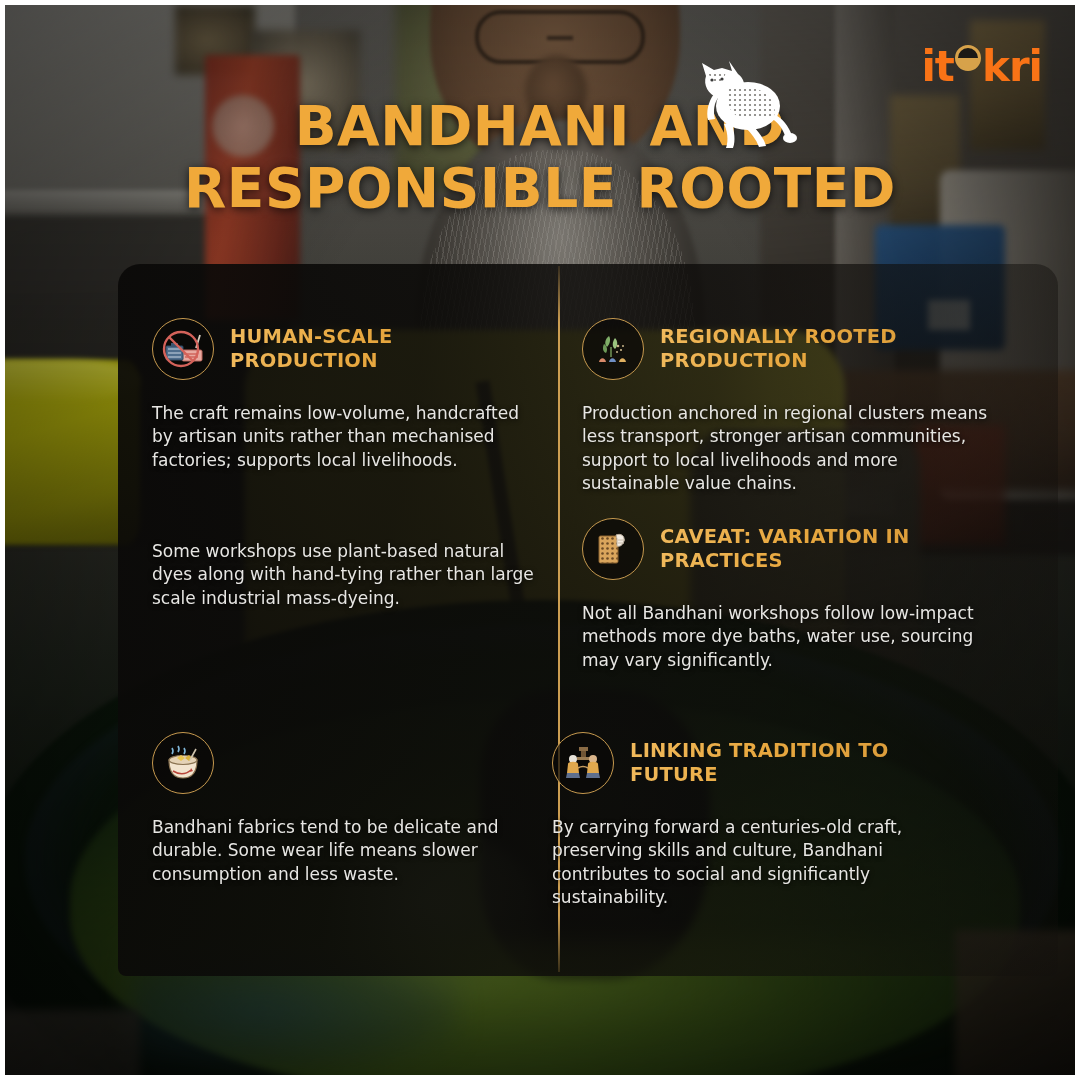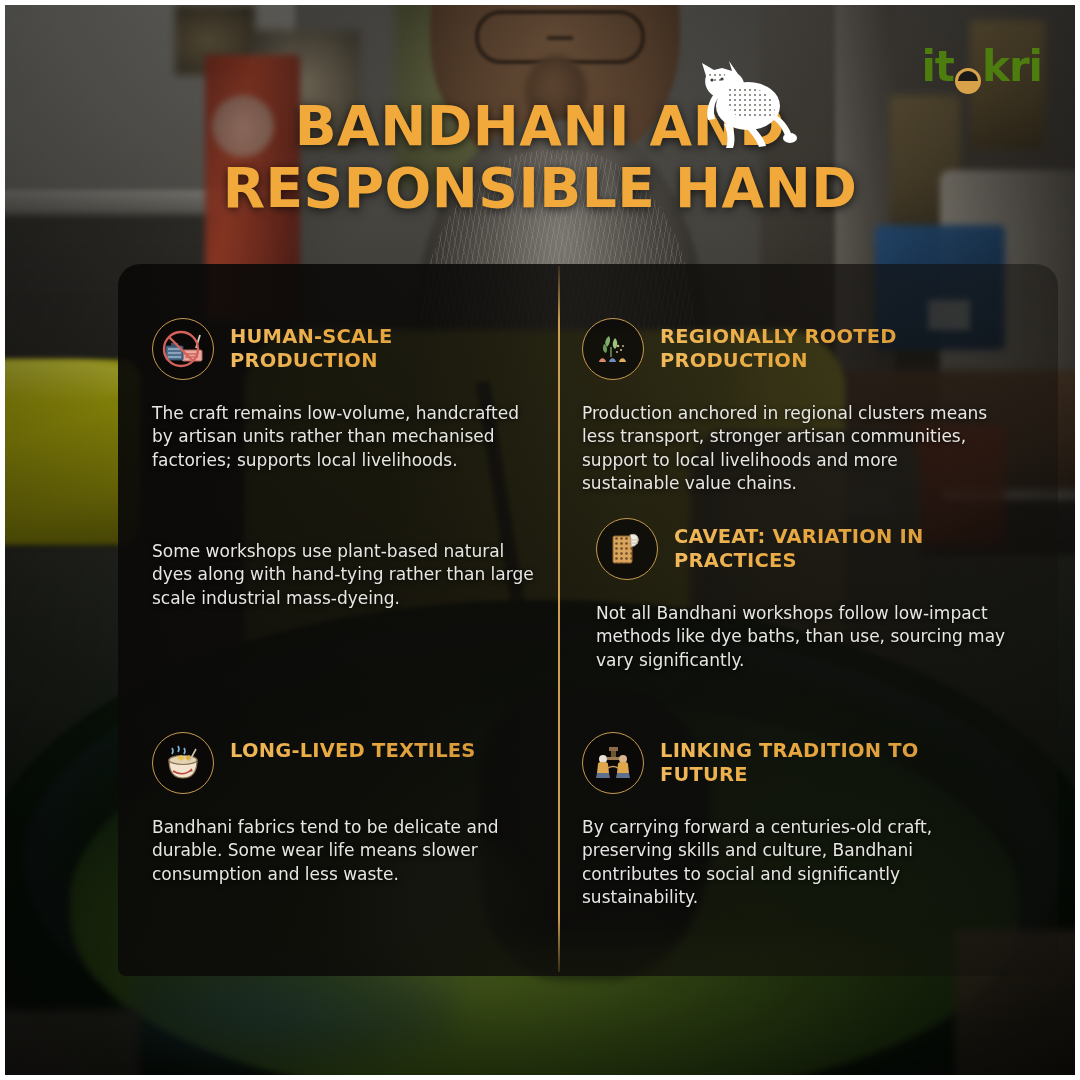--- a/index.html
+++ b/index.html
@@ -237,22 +237,22 @@
   
   .frame-top{ position:absolute; left:0; top:0; width:1080px; height:5px; background:#ffffff; z-index:40;}
   .frame-bottom{ position:absolute; left:0; bottom:0; width:1080px; height:5px; background:#ffffff; z-index:40;}
   .frame-left{ position:absolute; left:0; top:0; width:5px; height:1080px; background:#ffffff; z-index:40;}
   .frame-right{ position:absolute; right:0; top:0; width:5px; height:1080px; background:#ffffff; z-index:40;}
 
   
   .logo{
     position:absolute; right:38px; top:42px; z-index:30;
     font-size:42px; font-weight:bold; letter-spacing:-1px;
-    color:#4d7c0f; font-family:"DejaVu Sans", sans-serif;
-    display:flex; align-items:flex-end;
+    color:#f97316; font-family:"DejaVu Sans", sans-serif;
+    display:flex; align-items:flex-start;
   }
   .logo .lo-dot{
     display:inline-block; width:26px; height:26px; border-radius:50%;
     background:
       linear-gradient(180deg, #1c1a16 0%, #1c1a16 48%, #d7a24a 52%, #d7a24a 100%);
     border:3px solid #d7a24a; margin:0 1px; position:relative; top:3px;
   }
 
   
   .title-wrap{
@@ -365,21 +365,21 @@
   </div>
 
   <div class="logo">
     <span>it</span>
       <span class="lo-dot"></span>
       <span>kri</span>
   </div>
 
   <div class="title-wrap">
     <div class="title-line">BANDHANI AND</div>
-    <div class="title-line">RESPONSIBLE HAND</div>
+    <div class="title-line">RESPONSIBLE ROOTED</div>
   </div>
 
   <svg class="cat" viewBox="0 0 115 95">
     <defs>
       <pattern id="spot" width="5" height="5" patternUnits="userSpaceOnUse">
         <circle cx="2" cy="2" r="1.1" fill="#6d6a66"></circle>
       </pattern>
     </defs>
     <g fill="#ffffff">
       <path d="M18 18 L14 5 L26 12 L34 10 L44 13 L41 3 L50 16 C56 20 58 28 55 36 L30 40 C20 36 15 27 18 18 Z"></path>
@@ -442,60 +442,59 @@
         </div>
         <div class="item-title">HUMAN-SCALE PRODUCTION</div>
       </div>
       <div class="item-body">The craft remains low-volume, handcrafted by artisan units rather than mechanised factories; supports local livelihoods.</div>
     </div>
 
     <div class="item col-l" style="left:152px; top:518px;">
       <div class="item-body">Some workshops use plant-based natural dyes along with hand-tying rather than large scale industrial mass-dyeing.</div>
     </div>
 
-    <div class="item col-r" style="left:596px; top:518px;">
+    <div class="item col-r" style="left:582px; top:518px;">
       <div class="item-head">
         <div class="icon-circle">
           <svg width="46" height="46" viewBox="0 0 46 46">
             <defs>
               <pattern id="bandh" width="5" height="5" patternUnits="userSpaceOnUse">
                 <rect width="5" height="5" fill="#d9a55c"></rect>
                 <circle cx="2.5" cy="2.5" r="1.3" fill="#6b4a24"></circle>
               </pattern>
             </defs>
             <rect x="9" y="10" width="19" height="27" rx="1.5" fill="url(#bandh)" stroke="#8a6330" stroke-width="1"></rect>
             <path d="M26 9 C31 7 35 10 34 15 C33 19 30 21 27 20 L27 13 Z" fill="#f3ece2" stroke="#b9ad9c" stroke-width="1"></path>
             <path d="M28 14 h7 M28 17 h6" stroke="#c7bcab" stroke-width="1"></path>
           </svg>
         </div>
         <div class="item-title">CAVEAT: VARIATION IN PRACTICES</div>
       </div>
-      <div class="item-body">Not all Bandhani workshops follow low-impact methods like dye baths, than use, sourcing may vary significantly.</div>
+      <div class="item-body">Not all Bandhani workshops follow low-impact methods more dye baths, water use, sourcing may vary significantly.</div>
     </div>
 
     <div class="item col-l" style="left:152px; top:732px;">
       <div class="item-head">
         <div class="icon-circle">
           <svg width="46" height="46" viewBox="0 0 46 46">
             <path d="M12 8 q2 3 0 6 M18 6 q2 3 0 6 M24 8 q2 3 0 6" stroke="#7fb6d8" stroke-width="1.6" fill="none"></path>
             <path d="M9 20 C9 32 14 38 23 38 C32 38 37 32 37 20 Z" fill="#f2e4cf" stroke="#8a7352" stroke-width="1.2"></path>
             <ellipse cx="23" cy="20" rx="14" ry="4.5" fill="#e4d2b6" stroke="#8a7352" stroke-width="1.2"></ellipse>
             <path d="M17 18 l4 -3 l4 3 l-4 3 Z" fill="#e8c44f"></path>
             <path d="M25 18 l4 -3 l3 3 l-3 3 Z" fill="#d9b13c"></path>
             <path d="M30 20 L36 9" stroke="#cfc4ae" stroke-width="1.6"></path>
             <path d="M13 31 q10 6 18 -1" stroke="#b8453a" stroke-width="1.6" fill="none"></path>
             <path d="M31 28 l2 3 l-3 1 Z" fill="#b8453a"></path>
           </svg>
         </div>
-        <div class="item-title">LONG-LIVED TEXTILES</div>
       </div>
       <div class="item-body">Bandhani fabrics tend to be delicate and durable. Some wear life means slower consumption and less waste.</div>
     </div>
 
-    <div class="item col-r" style="left:582px; top:732px;">
+    <div class="item col-r" style="left:552px; top:732px;">
       <div class="item-head">
         <div class="icon-circle">
           <svg width="46" height="46" viewBox="0 0 46 46">
             <rect x="19" y="7" width="9" height="4" fill="#8a6b45"></rect>
             <rect x="21" y="11" width="5" height="6" fill="#6f5434"></rect>
             <rect x="17" y="17" width="13" height="3" fill="#9a7b52"></rect>
             <circle cx="13" cy="19" r="4" fill="#e8e3da"></circle>
             <path d="M8 24 C8 21 18 21 18 24 L19 33 L7 33 Z" fill="#e0a84e"></path>
             <path d="M7 33 h12 l1 5 H6 Z" fill="#5e6f8e"></path>
             <circle cx="33" cy="19" r="4" fill="#d9b48a"></circle>

